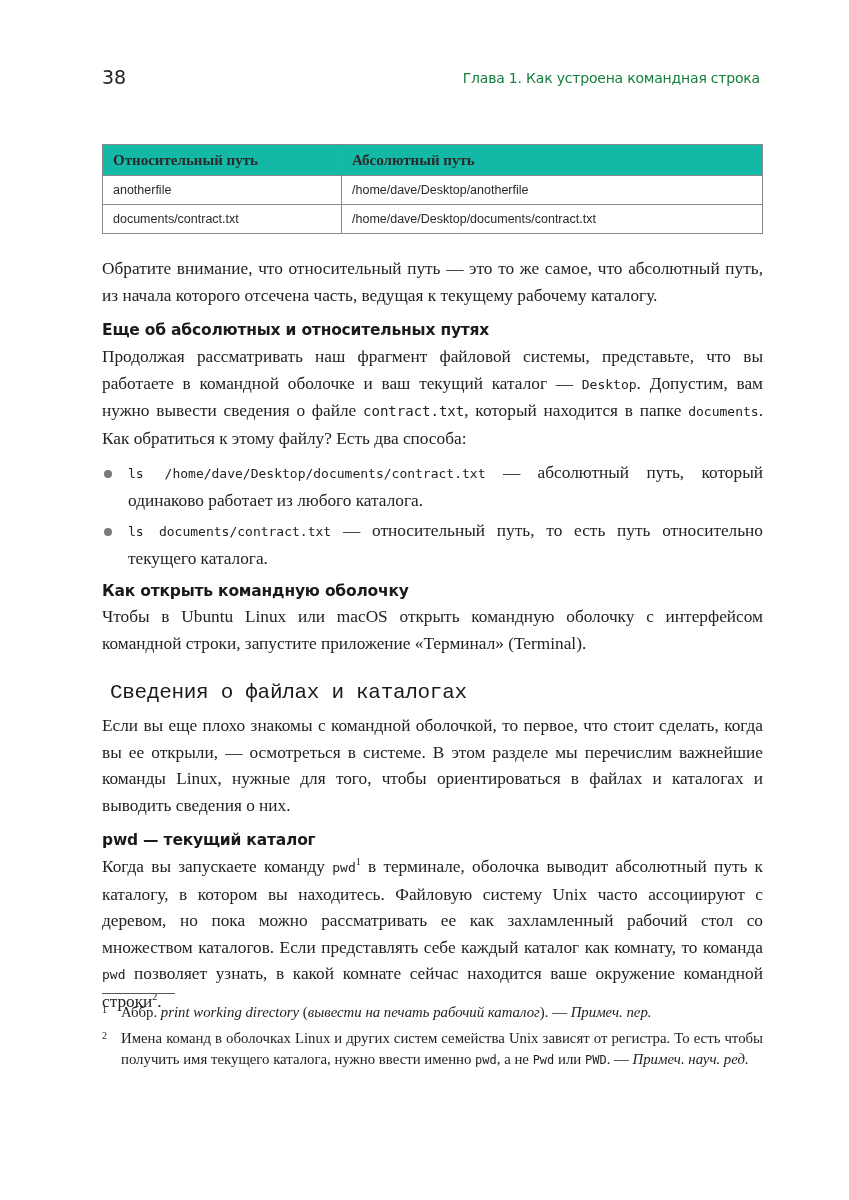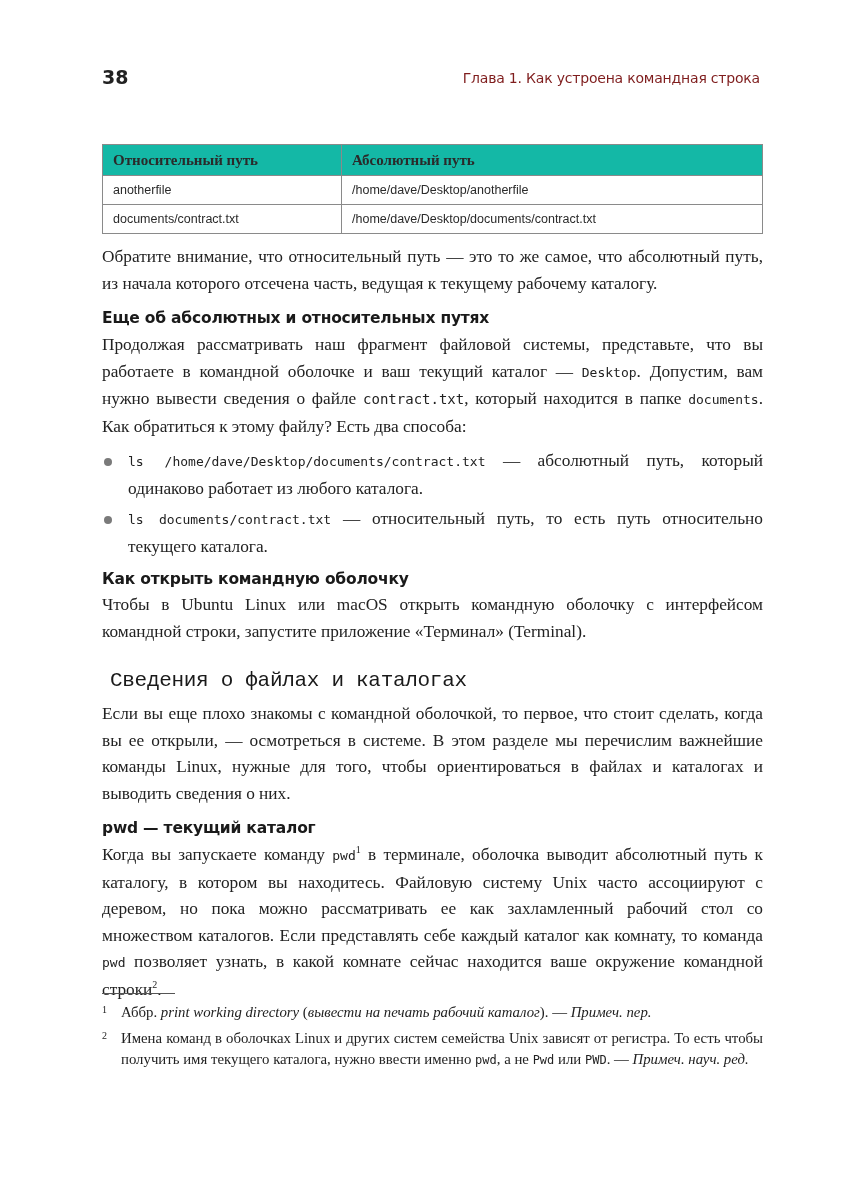--- a/index.html
+++ b/index.html
@@ -3,25 +3,25 @@
 <meta charset="utf-8">
 <style>
   html, body { margin: 0; padding: 0; background: #ffffff; }
   body {
     width: 849px; height: 1200px; position: relative; overflow: hidden;
     color: #1e1e1e;
     font-family: "Liberation Serif", "DejaVu Serif", serif;
   }
   .page-num {
     position: absolute; left: 102px; top: 66px;
-    font-family: "DejaVu Sans", sans-serif; font-weight: bold; font-size: 19px; color: #222;
+    font-family: "DejaVu Sans", sans-serif; font-weight: normal; font-size: 19px; color: #222;
   }
   .running-head {
     position: absolute; right: 89px; top: 70px;
-    font-family: "DejaVu Sans", sans-serif; font-size: 14px; color: #7f1d1d;
+    font-family: "DejaVu Sans", sans-serif; font-size: 14px; color: #15803d;
     letter-spacing: -0.2px;
     text-align: center;
   }
   .content { position: absolute; left: 102px; top: 144px; width: 661px; }
 
   table.paths {
     width: 661px; border-collapse: collapse; margin: 0;
     border: 1.5px solid #8a8a8a;
   }
   table.paths th, table.paths td {
@@ -89,21 +89,21 @@
         <td>anotherfile</td>
         <td>/home/dave/Desktop/anotherfile</td>
       </tr>
       <tr>
         <td>documents/contract.txt</td>
         <td>/home/dave/Desktop/documents/contract.txt</td>
       </tr>
     </tbody>
   </table>
 
-  <p class="body" style="margin-top:10px;">Обратите внимание, что относительный путь — это то же самое, что абсолютный путь, из начала которого отсечена часть, ведущая к текущему рабочему каталогу.</p>
+  <p class="body" style="margin-top:22px;">Обратите внимание, что относительный путь — это то же самое, что абсолютный путь, из начала которого отсечена часть, ведущая к текущему рабочему каталогу.</p>
 
   <h3 class="sub" style="margin-top:12px;">Еще об абсолютных и относительных путях</h3>
 
   <p class="body" style="margin-top:5px;"><span>Продолжая рассматривать наш фрагмент файловой системы, представьте, что вы работаете в командной оболочке и ваш текущий каталог — </span><span class="mono-sm">Desktop</span><span>. Допустим, вам нужно вывести сведения о файле </span><span class="mono">contract.txt</span><span>, который находится в папке </span><span class="mono-sm">documents</span><span>. Как обратиться к этому файлу? Есть два способа:</span></p>
 
   <ul class="bullets" style="margin-top:8px;">
     <li style="margin-bottom:4px;">
       <span class="dot"></span><span class="mono-sm">ls /home/dave/Desktop/documents/contract.txt</span><span> — абсолютный путь, который одинаково работает из любого каталога.</span>
     </li>
     <li>

